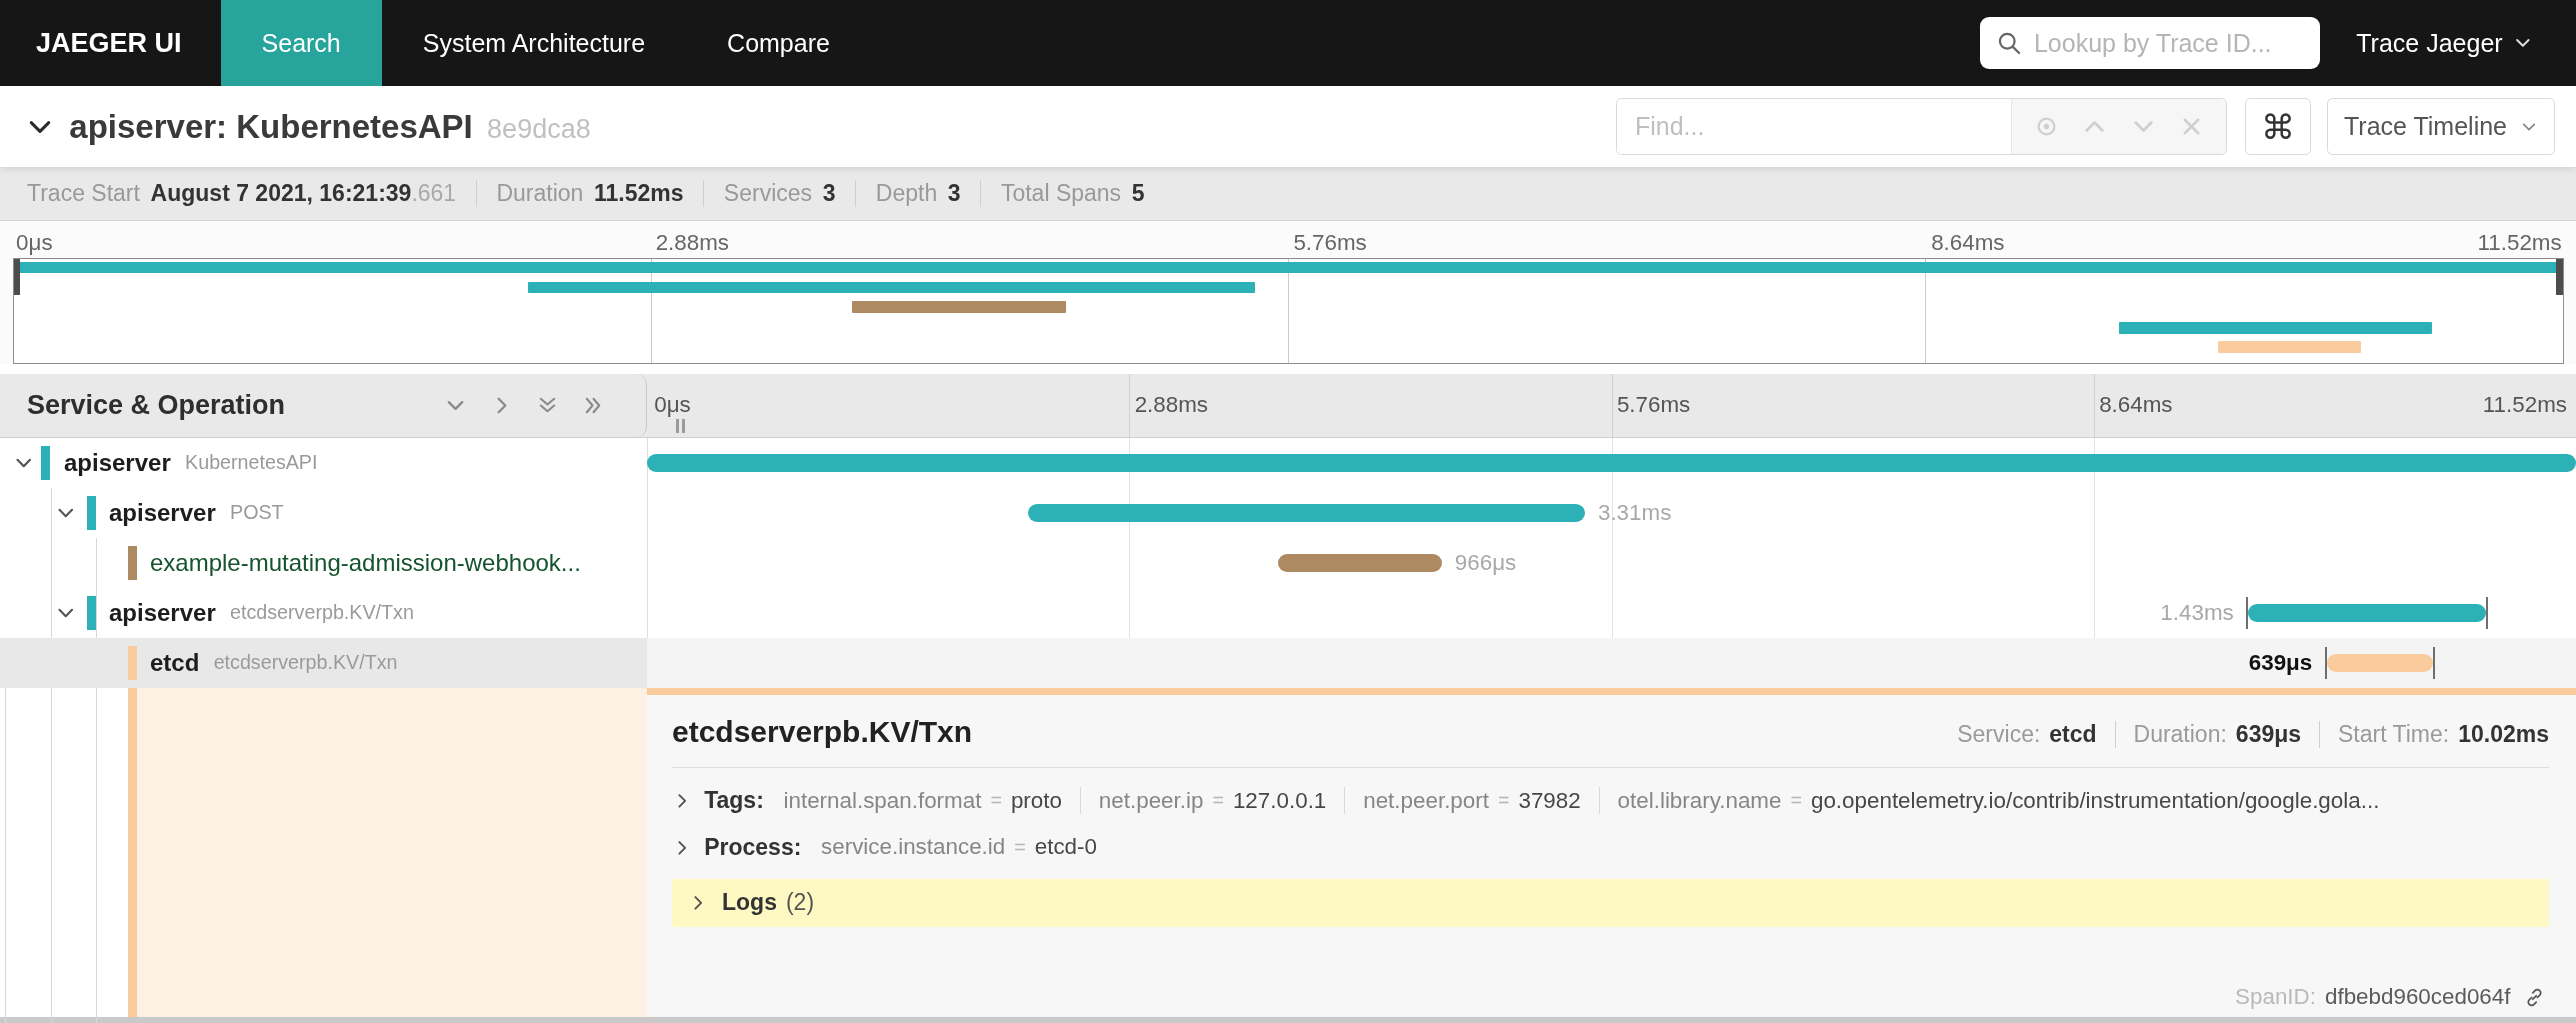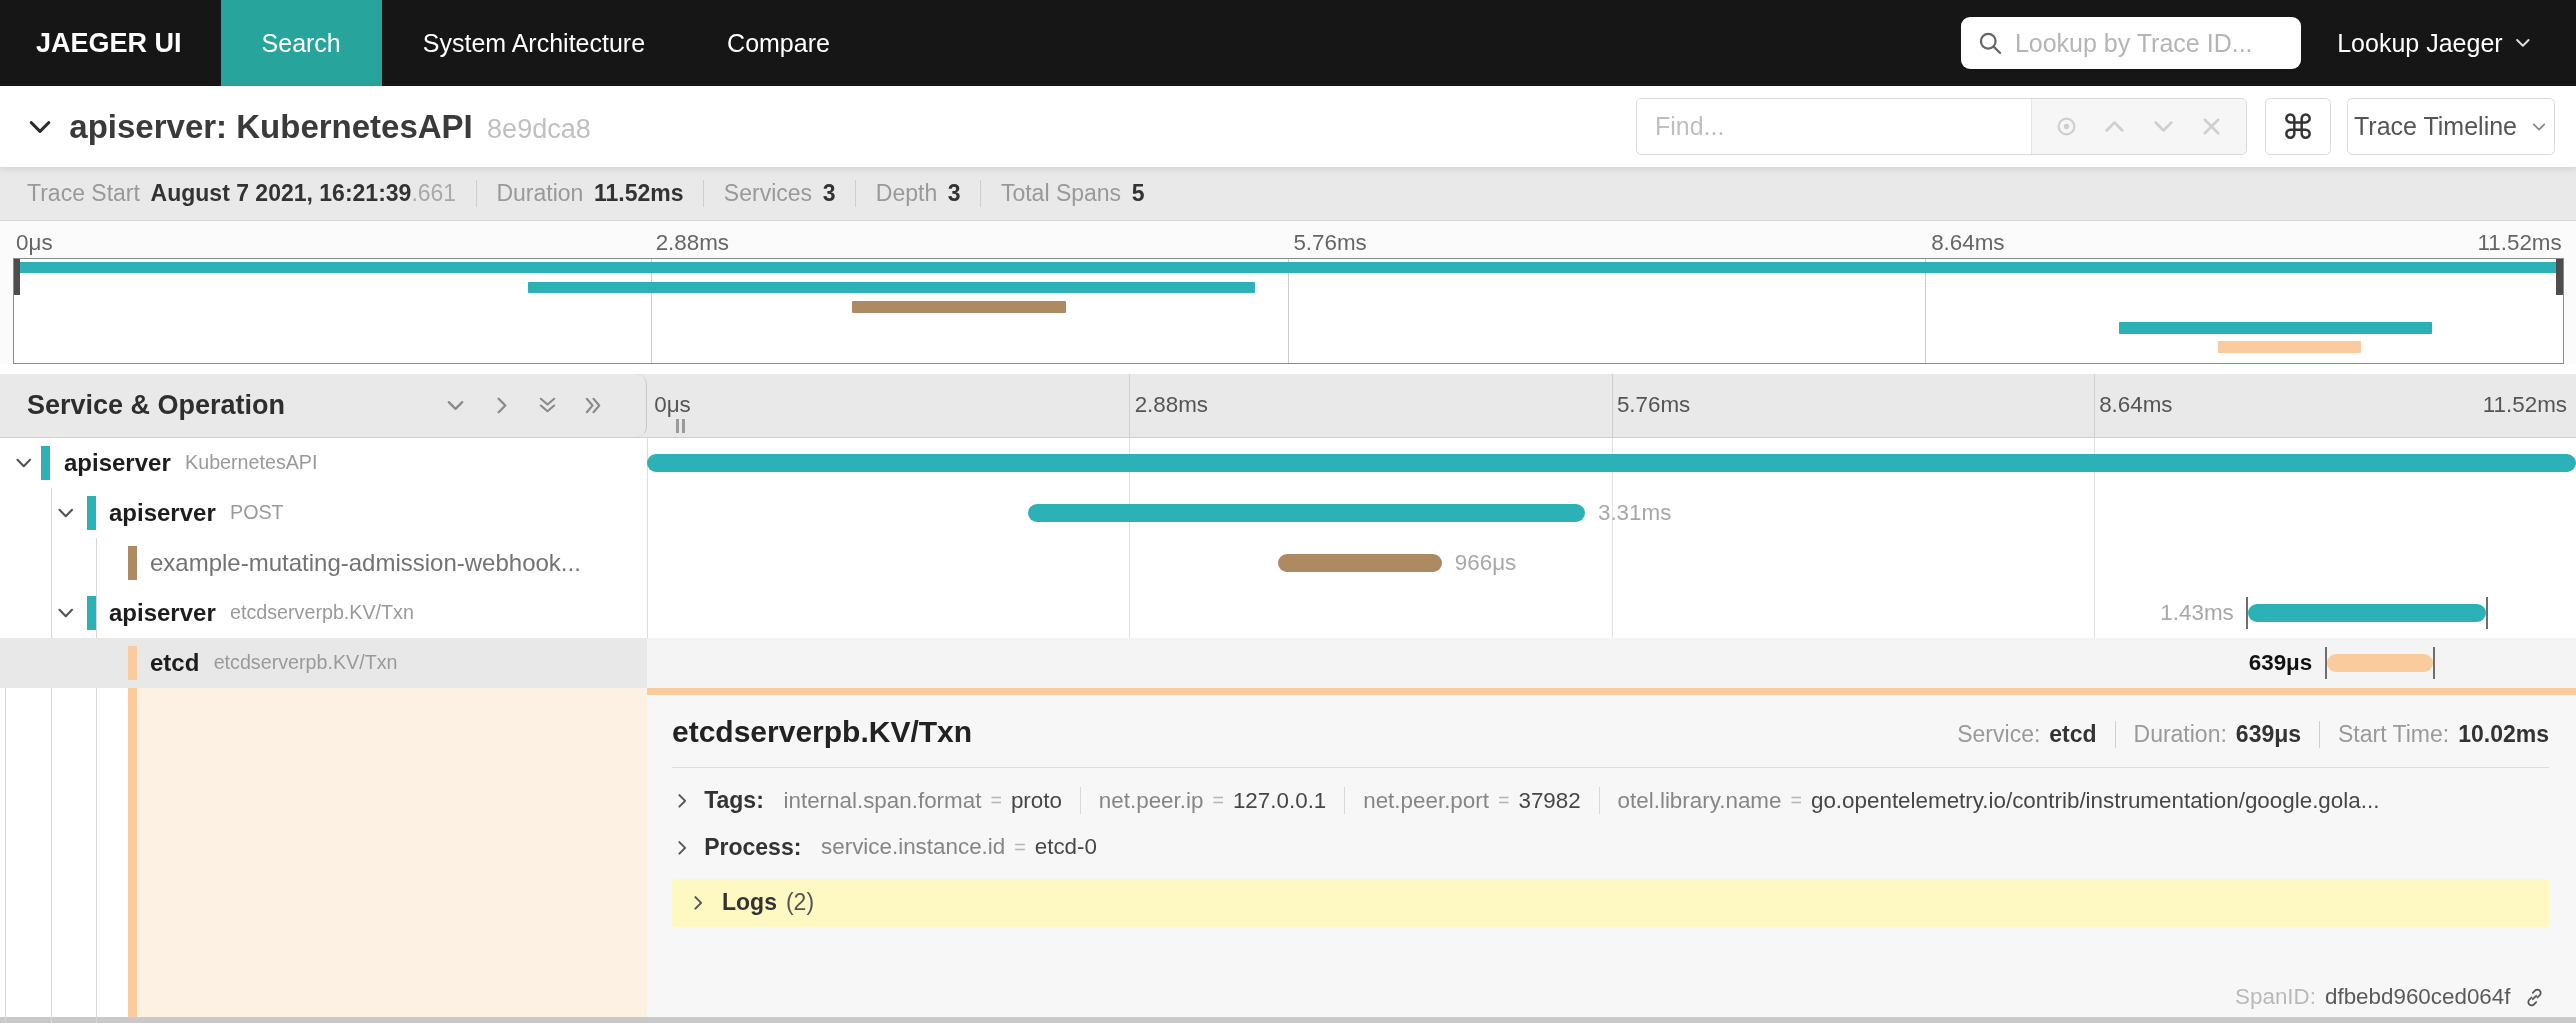--- a/index.html
+++ b/index.html
@@ -25,21 +25,21 @@
   .th-chevron { width:30px; height:30px; color:#2b2b2b; margin-right:14.3px; flex:none; }
   .th-title { font-size:33px; font-weight:bold; color:#3a3a3a; white-space:nowrap; }
   .th-id { font-size:27px; color:#c0c0c0; margin-left:14.3px; font-weight:normal; }
   .th-spacer { flex:1; }
   .find-group { display:flex; height:57px; border:0.9px solid #d9d9d9; border-radius:5.4px; overflow:hidden; background:#fff; }
   .find-input { width:394px; border:none; outline:none; font-size:25px; padding:0 18px; color:#737373; font-family:"Liberation Sans",sans-serif; }
   .find-input::placeholder { color:#bfbfbf; }
   .find-tools { width:215px; background:#f6f6f6; border-left:0.9px solid #e6e6e6; display:flex; align-items:center; justify-content:space-evenly; }
   .find-tools svg { width:27px; height:27px; color:#cfcfcf; }
   .btn-cmd { width:66px; height:57px; border:0.9px solid #d9d9d9; border-radius:5.4px; background:#fff; font-size:34px; color:#333; display:flex; align-items:center; justify-content:center; margin-left:18px; }
-  .btn-view { height:57px; border:0.9px solid #d9d9d9; border-radius:5.4px; background:#fff; display:flex; align-items:center; gap:12.5px; padding:0 6px; margin-left:16px; font-size:25px; color:#555; }
+  .btn-view { height:57px; border:0.9px solid #d9d9d9; border-radius:5.4px; background:#fff; display:flex; align-items:center; gap:12.5px; padding:0 16px; margin-left:16px; font-size:25px; color:#555; }
   .btn-view svg { width:18px; height:18px; color:#888; }
 
   
   .summary { height:54px; background:#e9e9e9; border-bottom:0.9px solid #d5d5d5; display:flex; align-items:center; padding:0 27px; font-size:23px; white-space:nowrap; }
   .sum-label { color:#999; }
   .sum-value { color:#333; font-weight:bold; margin-left:10.7px; }
   .sum-dim { color:#a9a9a9; font-weight:normal; }
   .sum-sep { width:0.9px; height:27px; background:#cfcfcf; margin:0 19.7px; }
 
   
@@ -79,21 +79,21 @@
 
   .row { position:relative; display:flex; height:50px; z-index:2; }
   .row-left { width:647px; position:relative; flex:none; }
   .row-track { flex:1; position:relative; }
   .row.selected .row-left { background:#e8e8e8; }
   .row.selected .row-track { background:#f4f4f4; }
   .twisty { position:absolute; top:50%; transform:translateY(-50%); width:21.5px; height:21.5px; color:#555; }
   .cbar { position:absolute; top:50%; transform:translateY(-50%); width:9px; height:34px; }
   .names { position:absolute; top:0; bottom:0; display:flex; align-items:center; white-space:nowrap; overflow:hidden; right:3.6px; }
   .svc { font-size:24px; font-weight:bold; color:#1d1d1d; }
-  .svc.plain { font-weight:normal; color:#737373; font-size:24px; }
+  .svc.plain { font-weight:normal; color:#14532d; font-size:24px; }
   .op { font-size:19.7px; color:#9a9a9a; margin-left:14.3px; }
   .d0 .twisty { left:12.5px; } .d0 .cbar { left:41px; } .d0 .names { left:64px; }
   .d1 .twisty { left:55px; } .d1 .cbar { left:87px; } .d1 .names { left:109px; }
   .d2 .cbar { left:128px; } .d2 .names { left:150px; }
 
   .bar { position:absolute; top:16px; height:18px; border-radius:9px; }
   .bar-label { position:absolute; top:50%; transform:translateY(-50%); font-size:22.4px; color:#a8a8a8; white-space:nowrap; }
   .bar-label.right { left:calc(100% + 12.5px); }
   .bar-label.left { right:calc(100% + 14.3px); }
   .row.selected .bar-label { color:#111; font-weight:bold; }
@@ -182,21 +182,21 @@
     <div class="nav-item">System Architecture</div>
     <div class="nav-item">Compare</div>
     <div class="nav-spacer"></div>
     <div class="lookup">
       <svg viewBox="0 0 24 24" style="color:#666">
           <use href="#i-search"></use>
         </svg>
       <input placeholder="Lookup by Trace ID..." style="">
     </div>
     <div class="about">
-      <span>Lookup Jaeger</span>
+      <span>Trace Jaeger</span>
       <svg viewBox="0 0 24 24">
           <use href="#i-chev-down"></use>
         </svg>
     </div>
   </div>
 
   <div class="trace-header">
     <svg class="th-chevron" viewBox="0 0 24 24">
         <use href="#i-chev-down"></use>
       </svg>

